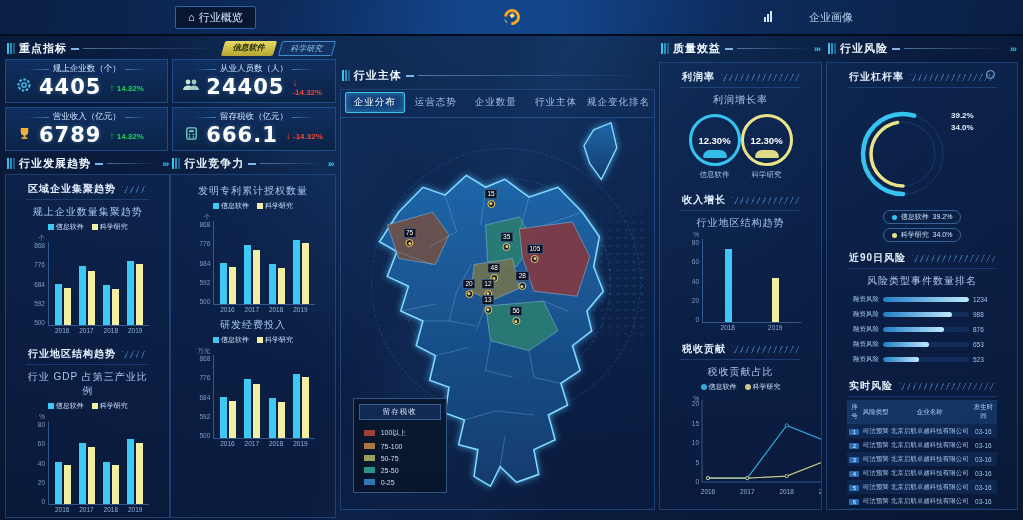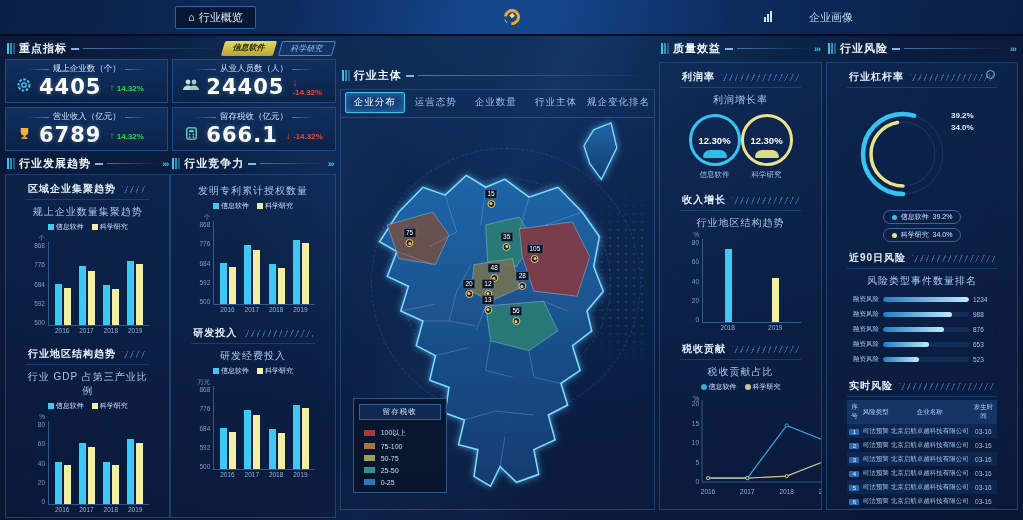--- a/index.html
+++ b/index.html
@@ -387,24 +387,20 @@
                       <div class="bc-bar" style="height:60.71739130434783px;background:#f2eea2"></div>
                     </div>
                   </div>
                 </div>
                 <div class="bc-cats">
                   <span>2016</span>
                   <span>2017</span>
                   <span>2018</span>
                   <span>2019</span>
                 </div>
-              </div>
-            <div class="sub" style="margin-top:10px">
-                <span>研发投入</span>
-                <span class="hatch"></span>
               </div>
             <div class="ctitle">研发经费投入</div>
             <div>
                 <div class="bc-legend">
                   <span class="li"><i style="background:#3ec9f5"></i>信息软件</span>
                   <span class="li"><i style="background:#f2eea2"></i>科学研究</span>
                 </div>
                 <div class="bc-body">
                   <div class="bc-axis" style="height:84px">
                     <span class="bc-unit">万元</span>

